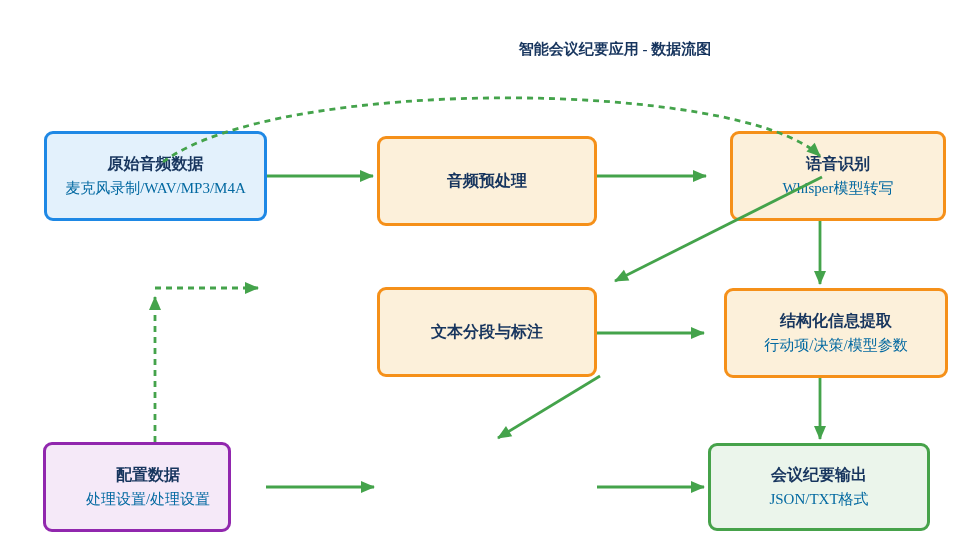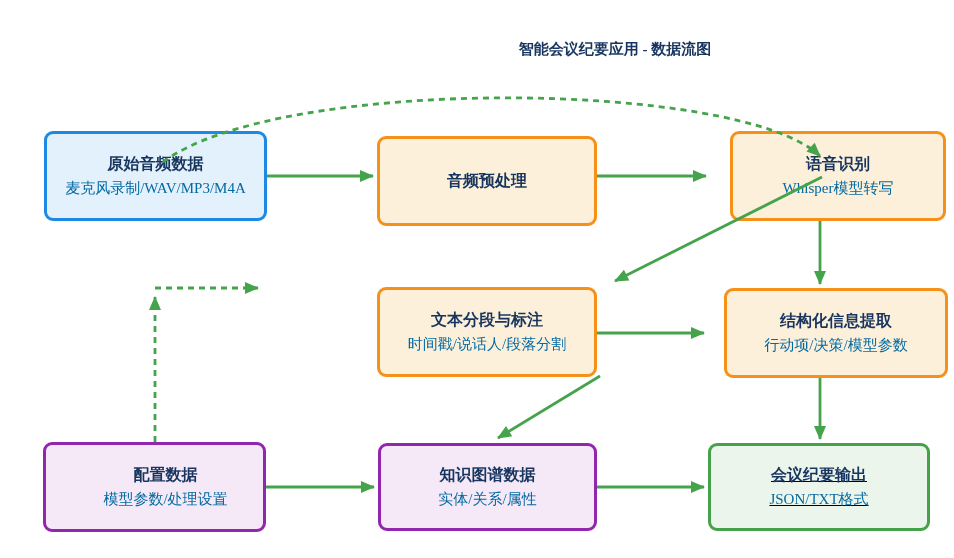--- a/index.html
+++ b/index.html
@@ -36,23 +36,23 @@
   .palette-orange{border:3px solid #F59019;background:#FCF0DA;}
   .palette-purple{border:3px solid #9127AE;background:#F5E9F8;}
   .palette-green {border:3px solid #46A24A;background:#EBF5EB;}
 
   
   #node-raw-audio      {left:44px; top:131px; width:223px; height:90px;}
   #node-preprocess     {left:377px;top:136px; width:220px; height:90px;}
   #node-asr            {left:710px;top:131px; width:216px; height:90px;margin-left:20px;}
   #node-segment        {left:377px;top:287px; width:220px; height:90px;}
   #node-extract        {left:708px;top:288px; width:224px; height:90px;margin-left:16px;}
-  #node-config         {left:43px; top:442px; width:223px; height:90px;padding-left:22px;}
+  #node-config         {left:43px; top:442px; width:188px; height:90px;padding-left:22px;}
   #node-knowledge-graph{left:378px;top:443px; width:219px; height:88px;}
-  #node-output         {left:708px;top:443px; width:222px; height:88px;text-decoration:underline;}
+  #node-output         {left:708px;top:443px; width:222px; height:88px;}
 
   #edge-layer{
     position:absolute;left:0;top:0;width:954px;height:558px;
     pointer-events:none;
   }
   .edge{stroke:#44A34B;stroke-width:2.8;fill:none;}
   .edge.dashed{stroke-dasharray:6 5;}
 </style>
 </head>
 <body>
@@ -70,37 +70,32 @@
     <div class="node-title">音频预处理</div>
   </div>
 
   <div class="node palette-orange" id="node-asr">
     <div class="node-title">语音识别</div>
     <div class="node-subtitle">Whisper模型转写</div>
   </div>
 
   <div class="node palette-orange" id="node-segment">
     <div class="node-title">文本分段与标注</div>
-    <div class="node-subtitle">时间戳/说话人/段落分割</div>
   </div>
 
   <div class="node palette-orange" id="node-extract">
     <div class="node-title">结构化信息提取</div>
     <div class="node-subtitle">行动项/决策/模型参数</div>
   </div>
 
   <div class="node palette-purple" id="node-config">
     <div class="node-title">配置数据</div>
-    <div class="node-subtitle">模型参数/处理设置</div>
+    <div class="node-subtitle">处理设置/处理设置</div>
   </div>
 
-  <div class="node palette-purple" id="node-knowledge-graph">
-    <div class="node-title">知识图谱数据</div>
-    <div class="node-subtitle">实体/关系/属性</div>
-  </div>
 
   <div class="node palette-green" id="node-output">
     <div class="node-title">会议纪要输出</div>
     <div class="node-subtitle">JSON/TXT格式</div>
   </div>
 
   <svg id="edge-layer" width="954" height="558" viewBox="0 0 954 558" xmlns="http://www.w3.org/2000/svg">
     <defs>
       <marker id="arrow" viewBox="0 0 16 14" refX="14" refY="7" markerWidth="16" markerHeight="14" markerUnits="userSpaceOnUse" orient="auto">
         <path d="M1,1 L15,7 L1,13 Z" fill="#44A34B"></path>

